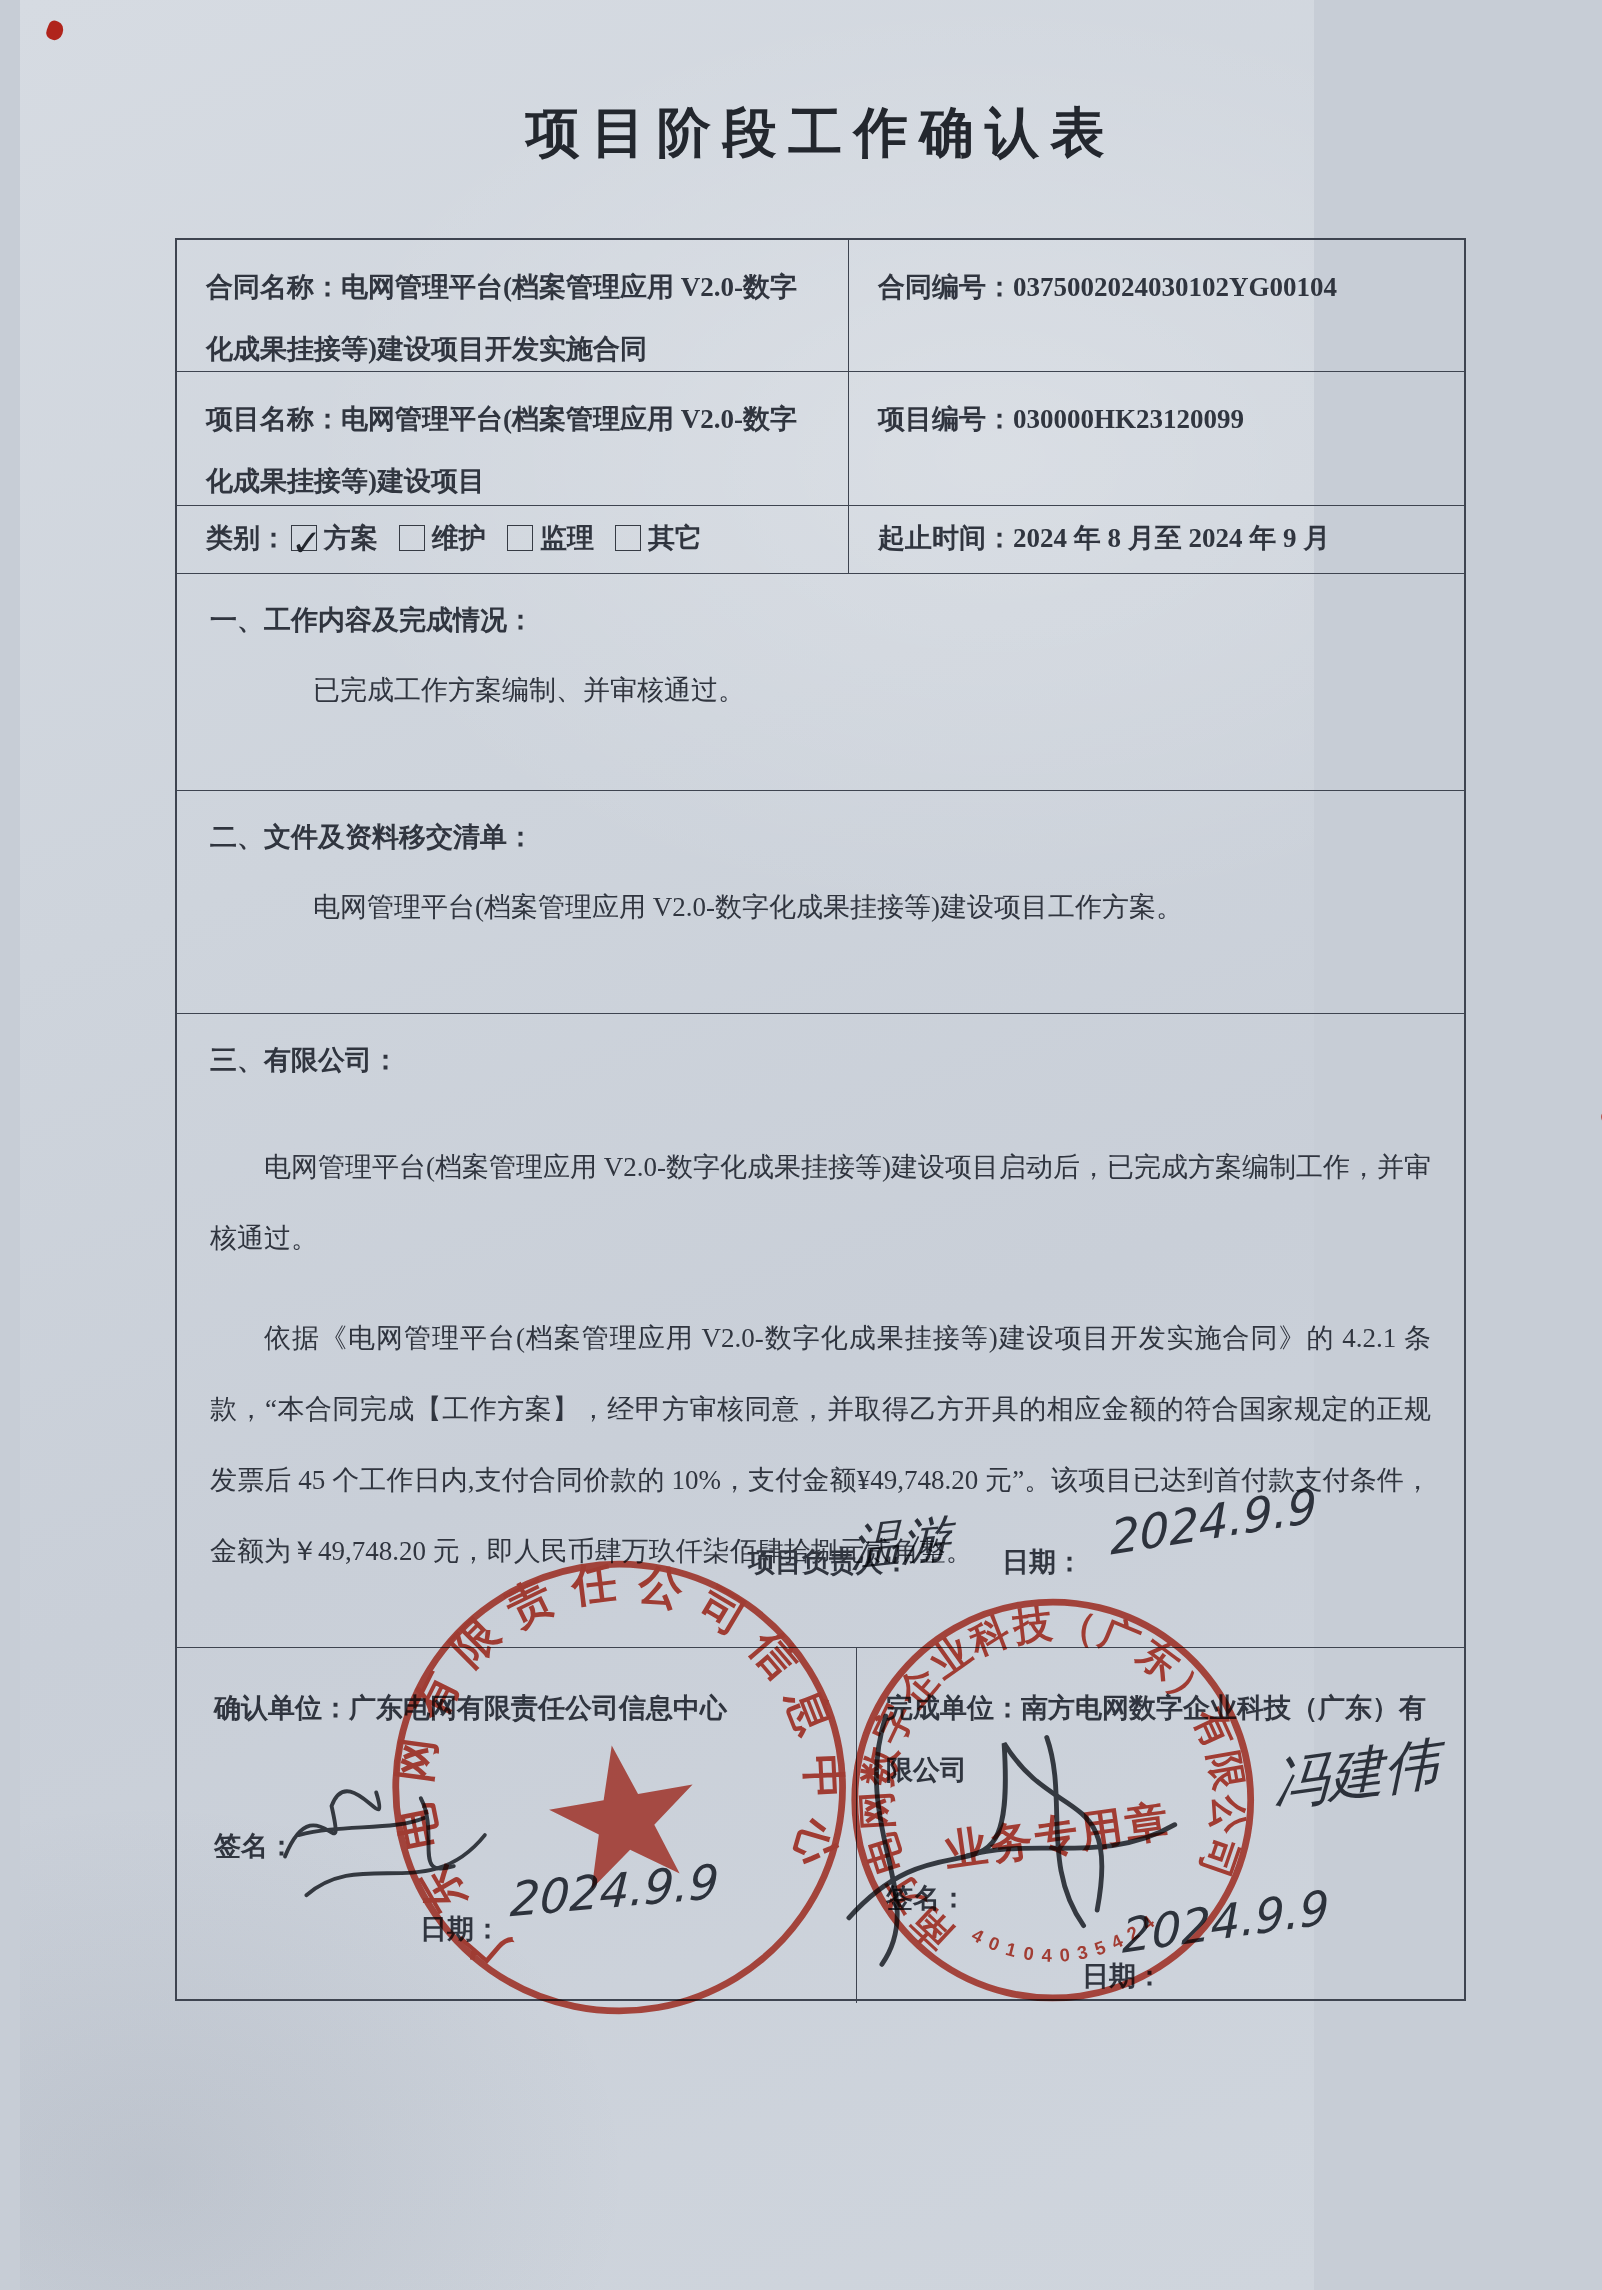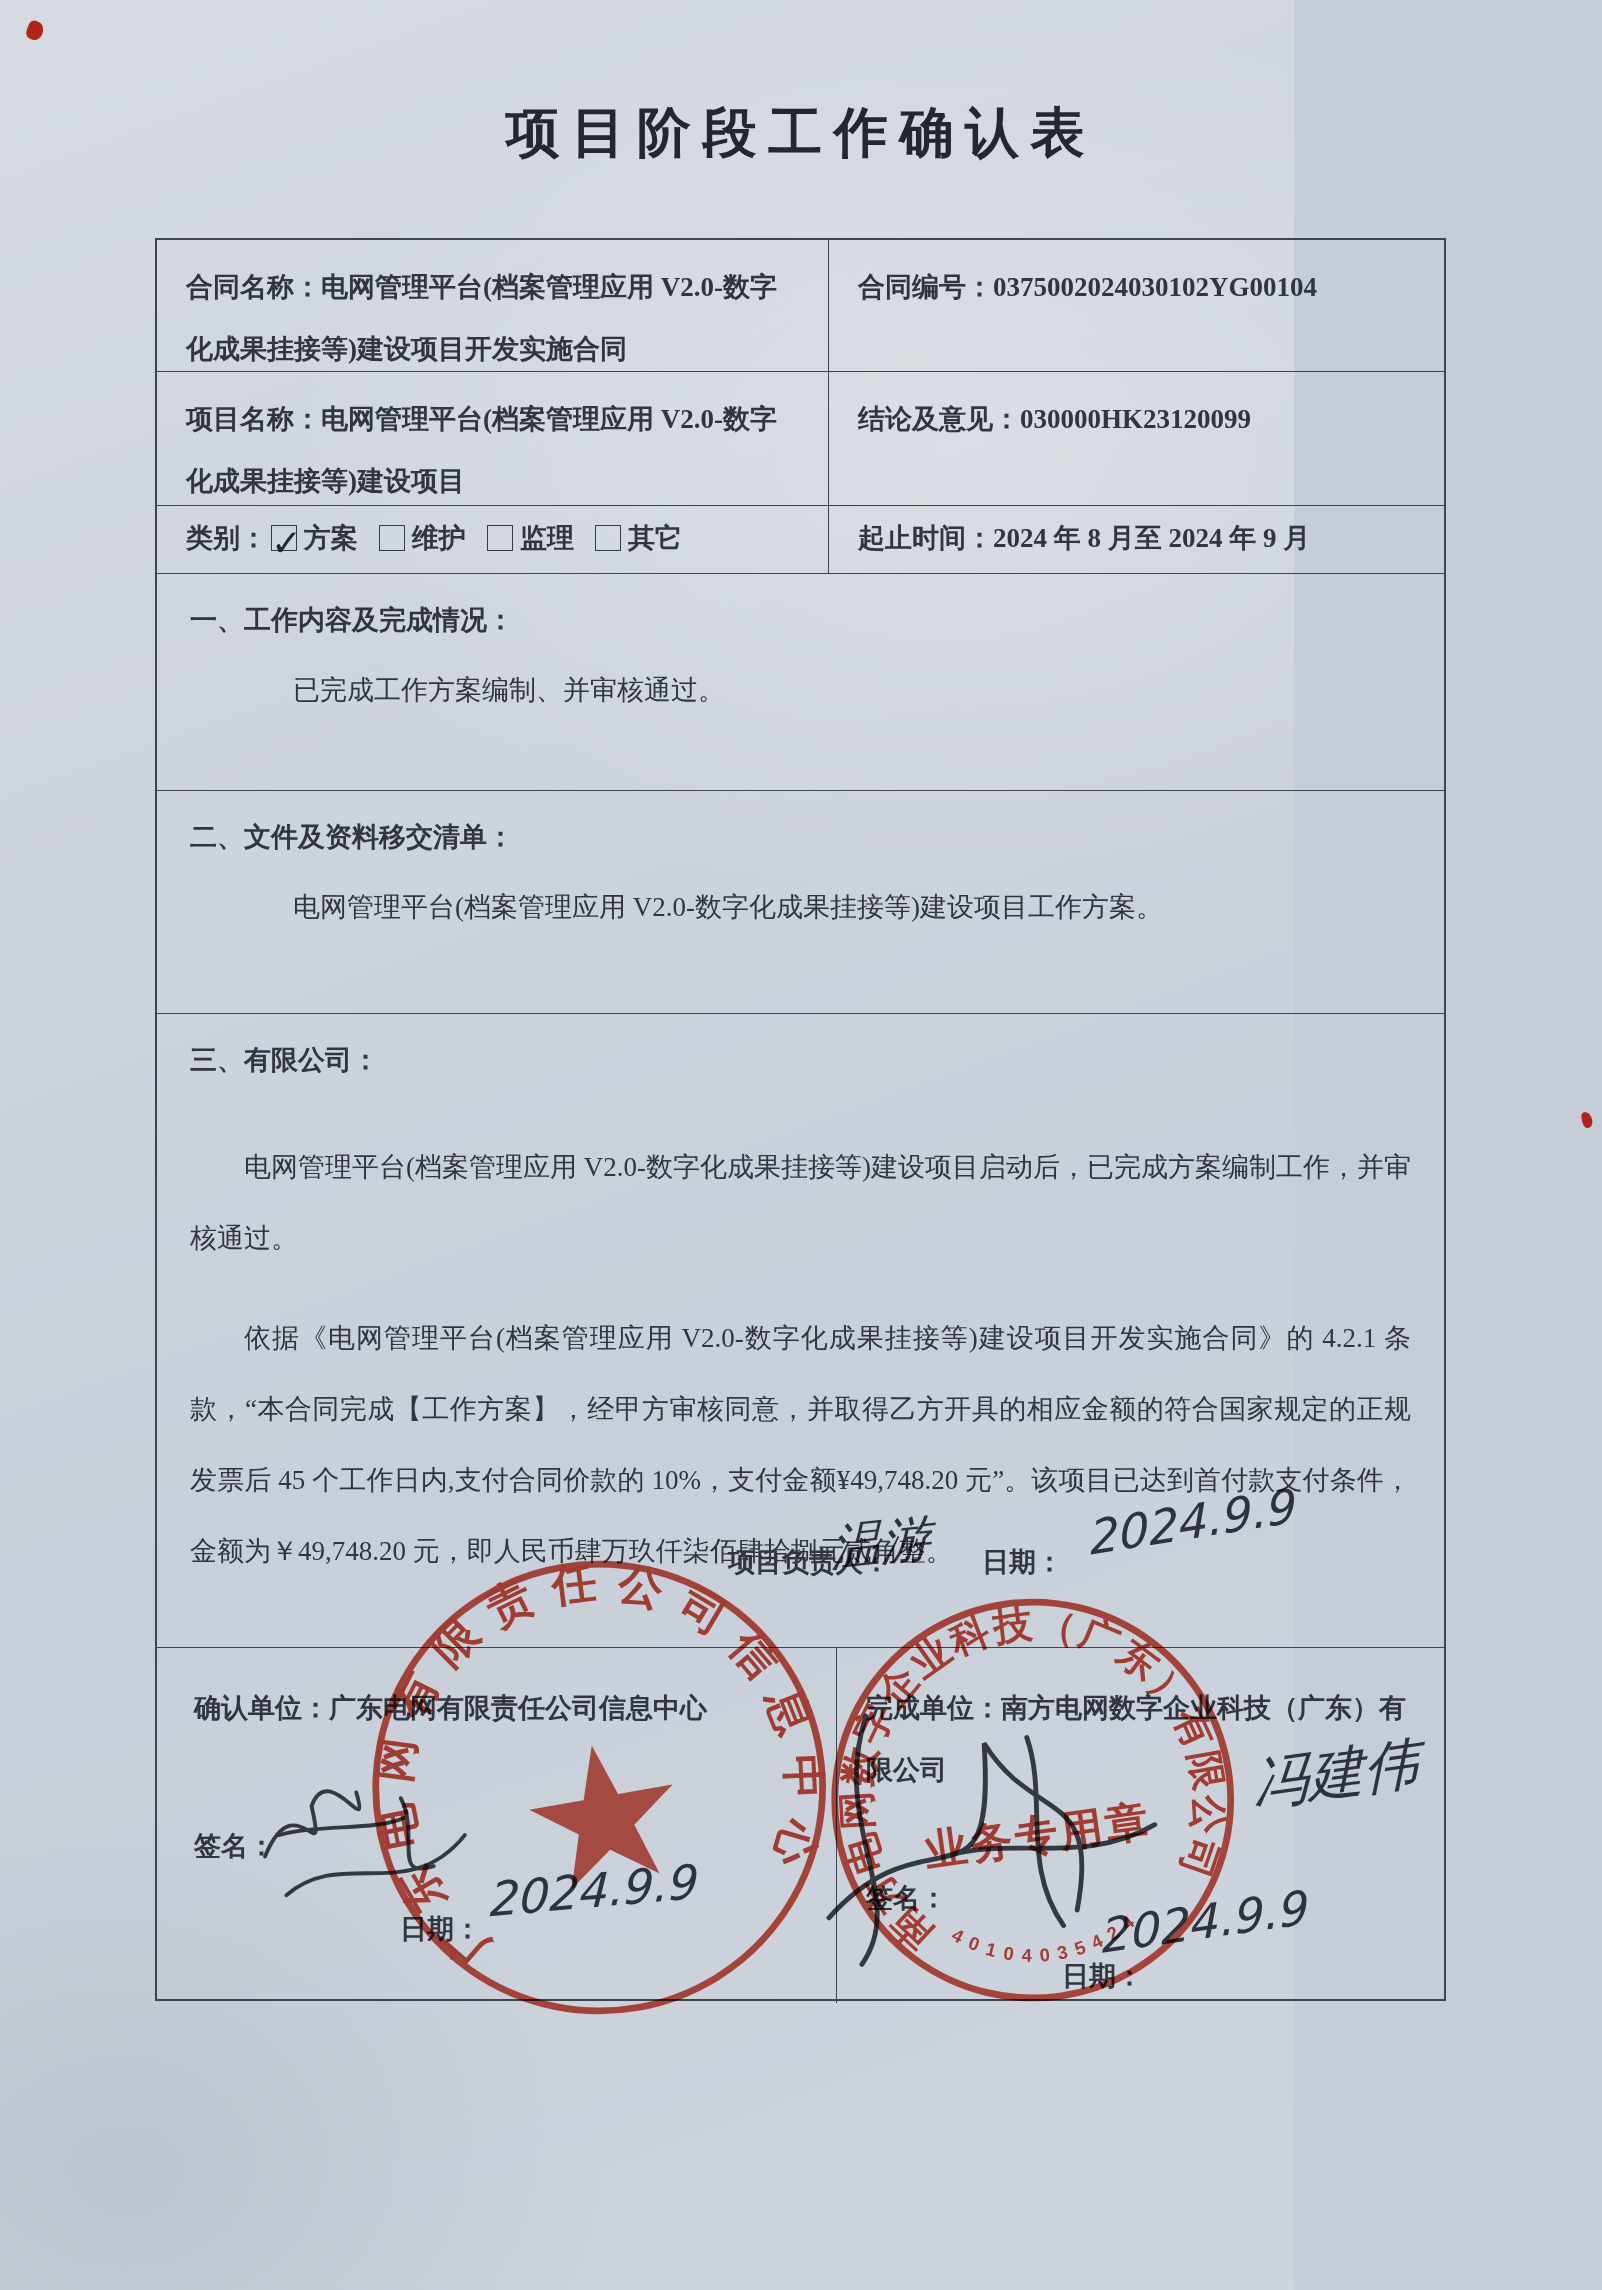--- a/index.html
+++ b/index.html
@@ -9,20 +9,21 @@
     font-family:"Liberation Serif","DejaVu Serif",serif;
     overflow:hidden;
   }
   .page{
     position:relative;width:1294px;height:2290px;
     background:
       radial-gradient(1164px 776px at 75% 20%, rgba(255,255,255,.22), rgba(255,255,255,0) 60%),
       radial-gradient(873px 679px at 10% 95%, rgba(60,70,90,.10), rgba(60,70,90,0) 55%),
       linear-gradient(160deg,#d6dbe2 0%, #ced4dc 35%, #c9cfd8 60%, #cfd5dd 100%);
     color:#30353f;
+    margin-left:20px;
   }
   
   .speck{position:absolute;background:#b0241c;border-radius:40% 60% 55% 45%;}
   .speck.s1{left:27px;top:21.3px;width:15.5px;height:19.4px;transform:rotate(20deg);}
   .speck.s2{left:1582px;top:1112px;width:9.7px;height:15.5px;transform:rotate(-15deg);}
 
   .title{
     position:absolute;left:801px;top:97px;transform:translateX(-50%);
     margin:0;font-family:"Liberation Sans","DejaVu Sans",sans-serif;
     font-size:54px;font-weight:bold;letter-spacing:11.6px;white-space:nowrap;color:#23272e;
@@ -101,21 +102,21 @@
       <div class="cell right">
         <span class="lbl">合同编号：</span><span>0375002024030102YG00104</span>
       </div>
     </div>
 
     <div class="row hrow" style="height:134px">
       <div class="cell left">
         <span class="lbl">项目名称：</span><span>电网管理平台(档案管理应用 V2.0-数字化成果挂接等)建设项目</span>
       </div>
       <div class="cell right">
-        <span class="lbl">结论及意见：</span><span>030000HK23120099</span>
+        <span class="lbl">项目编号：</span><span>030000HK23120099</span>
       </div>
     </div>
 
     <div class="row crow" style="height:68px">
       <div class="cell left">
         <span class="lbl">类别：</span><span class="opt checked" style="margin-left:3.9px"><span class="box"></span><span>方案</span></span><span class="opt"><span class="box"></span><span>维护</span></span><span class="opt"><span class="box"></span><span>监理</span></span><span class="opt"><span class="box"></span><span>其它</span></span>
       </div>
       <div class="cell right">
         <span class="lbl">起止时间：</span><span>2024 年 8 月至 2024 年 9 月</span>
       </div>

